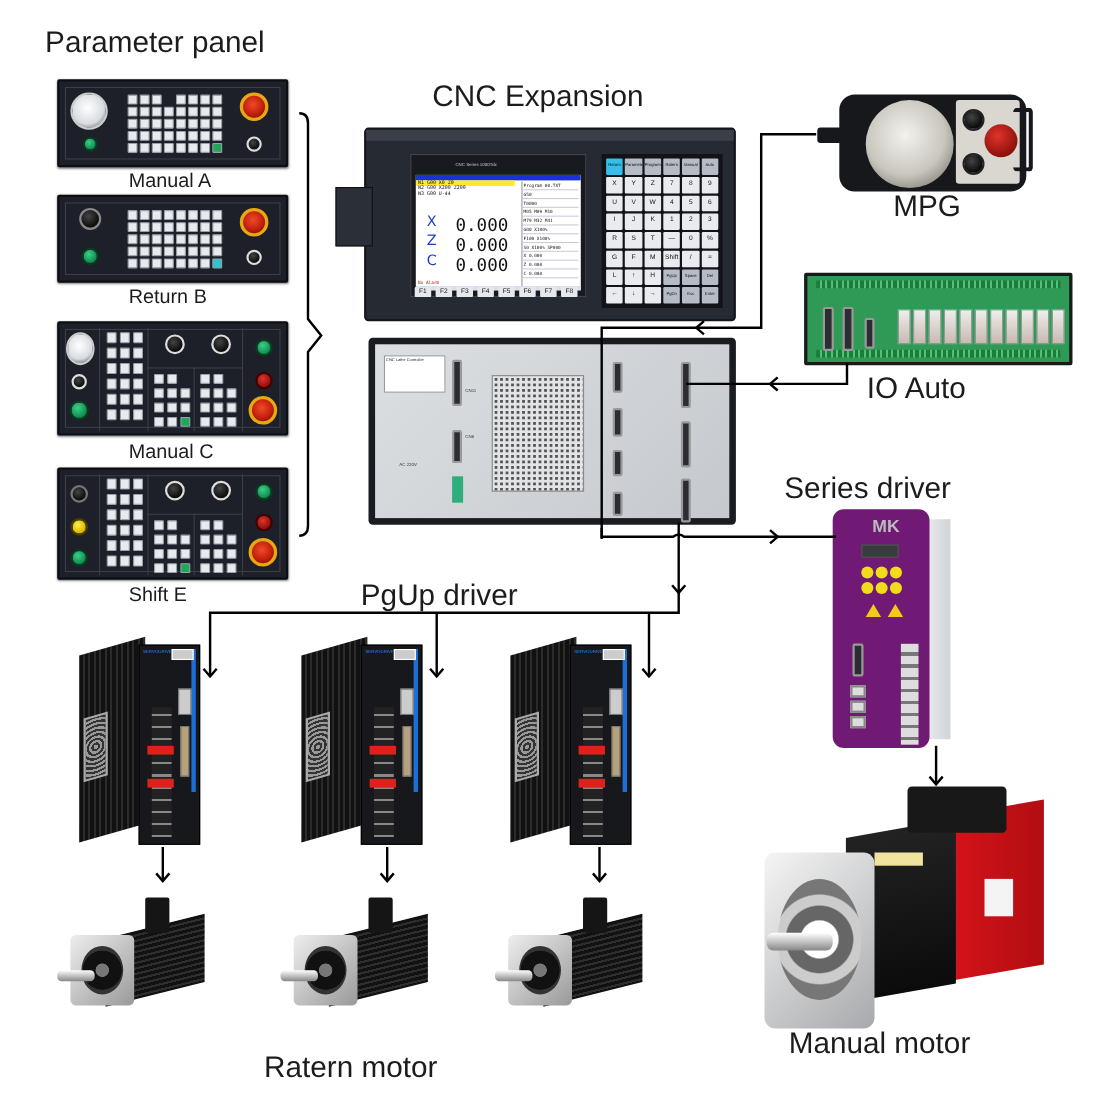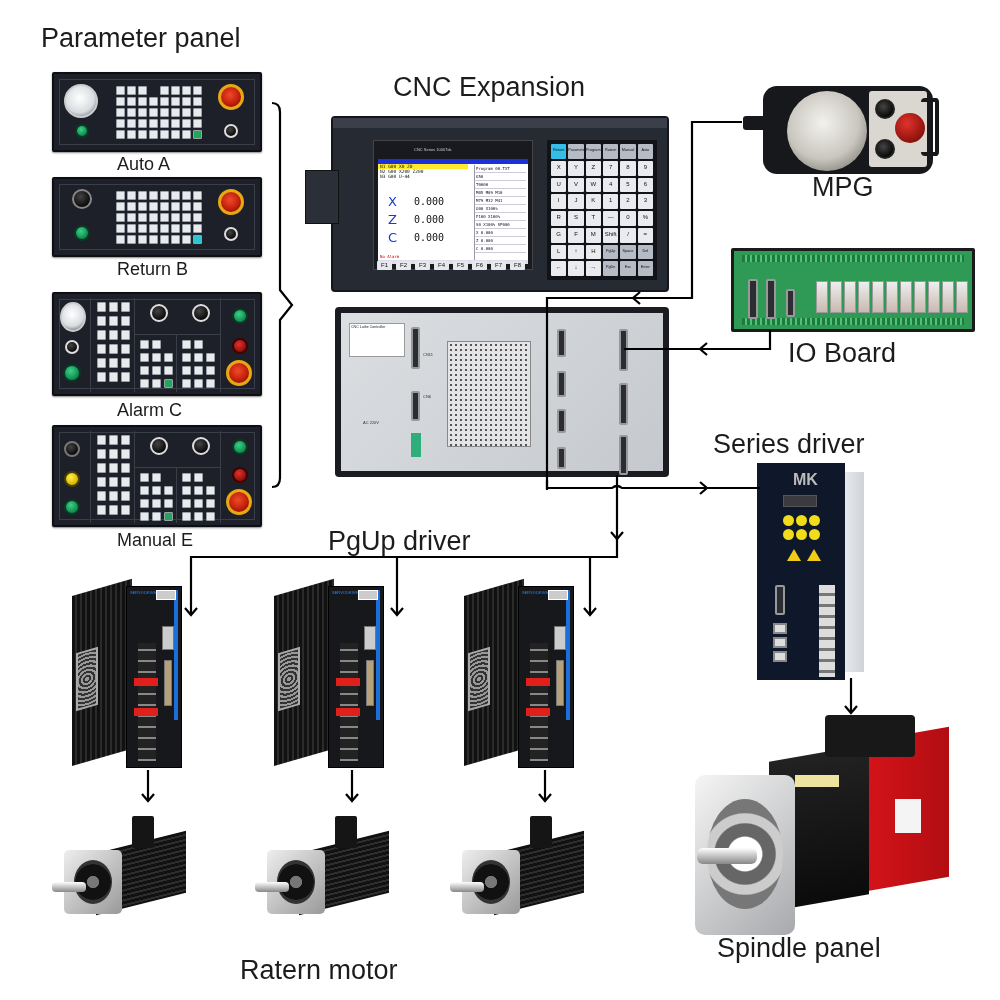--- a/index.html
+++ b/index.html
@@ -25,21 +25,21 @@
 .sep{position:absolute;background:#3a3e48}
 
 
 .cnc-front{position:absolute;left:331px;top:116px;width:338px;height:176px;background:#262a33;border-radius:4px;border:2px solid #14161b}
 .cnc-top{position:absolute;left:0;top:0;width:100%;height:10px;background:#3a3f4a}
 .screen-bezel{position:absolute;left:40px;top:22px;width:160px;height:130px;background:#181a20;border:1px solid #444}
 .screen{position:absolute;left:4px;top:18px;width:150px;height:105px;background:#fff;font-family:"DejaVu Sans Mono",monospace;font-size:4.5px;color:#111;overflow:hidden}
 .screen .hdr{background:#1b30d8;color:#fff;height:5px;font-size:4px;padding-left:2px;line-height:5px}
 .screen .hl{background:#ffe92a}
 .axis{position:absolute;left:10px;font-size:13px;color:#1c3ac8;font-family:"DejaVu Sans",sans-serif;line-height:1}
-.axval{position:absolute;left:36px;font-size:10px;font-family:"DejaVu Sans Mono",monospace;line-height:1}
+.axval{position:absolute;left:36px;font-size:16px;font-family:"DejaVu Sans Mono",monospace;line-height:1}
 .side{position:absolute;left:96px;top:6px;width:52px;height:96px;border-left:1px solid #99a}
 .side div{font-size:4px;border-bottom:1px solid #ccd;padding:1px}
 .fkeys{position:absolute;left:44px;top:143px;display:flex;gap:4px}
 .fkey{width:15px;height:9px;background:#e6e8ec;font-size:6px;text-align:center;line-height:9px;color:#111;border-radius:1px}
 .kpad{position:absolute;left:214px;top:22px;width:110px;height:140px;background:#111318;padding:4px;display:grid;grid-template-columns:repeat(6,1fr);gap:2px}
 .kpad div{background:#e9ebef;font-size:6px;text-align:center;color:#111;line-height:13px;border-radius:1px;overflow:hidden}
 .kpad .grey{background:#b6bcc6;font-size:3.8px}
 .kpad .blue{background:#35bfe8;font-size:3.8px}
 .sideport{position:absolute;left:-28px;top:52px;width:34px;height:54px;background:#2b2f38;border:1px solid #111}
 
@@ -56,21 +56,21 @@
 .mpg-wheel{position:absolute;left:24px;top:5px;width:80px;height:80px;border-radius:50%;background:radial-gradient(circle at 45% 40%,#f2f2ee,#c9c6be 55%,#8e8b84 80%)}
 .mpg-face{position:absolute;left:106px;top:5px;width:58px;height:76px;background:#d9d7d0;border-radius:3px}
 .mpg-handle{position:absolute;left:158px;top:12px;width:18px;height:58px;border:4px solid #17181b;border-radius:4px;border-left:none}
 
 
 .ioboard{position:absolute;left:731px;top:248px;width:244px;height:84px;background:#2e9a55;border:3px solid #1a1a1a;border-radius:2px}
 .io-term{position:absolute;left:8px;right:8px;height:7px;background:repeating-linear-gradient(90deg,#1f7a3d 0 3px,#4fc27a 3px 5px)}
 .relay{position:absolute;top:30px;width:12px;height:32px;background:linear-gradient(#eee,#c9b9b0);border:1px solid #999}
 
 
-.sdrv{position:absolute;left:757px;top:463px;width:88px;height:217px;background:#0f172a;border-radius:0}
+.sdrv{position:absolute;left:757px;top:463px;width:88px;height:217px;background:#701a75;border-radius:10px}
 .sdrv-side{position:absolute;left:842px;top:472px;width:22px;height:200px;background:linear-gradient(90deg,#e9ecef,#cfd3d7)}
 .sdrv .disp{position:absolute;left:26px;top:32px;width:34px;height:12px;background:#3a3b3e;border:1px solid #555}
 .ybtn{position:absolute;width:11px;height:11px;border-radius:50%;background:#f0dc1a}
 .warn{position:absolute;width:0;height:0;border-left:7px solid transparent;border-right:7px solid transparent;border-bottom:12px solid #f0cc18}
 .rj{position:absolute;width:14px;height:11px;background:#ddd;border:2px solid #888}
 
 
 .servo{position:absolute;width:130px;height:190px}
 .servo .fins{position:absolute;left:12px;top:18px;width:60px;height:170px;background:repeating-linear-gradient(90deg,#111 0 3px,#2b2b2b 3px 5px);transform:skewY(-16deg);transform-origin:left top}
 .servo .front{position:absolute;left:66px;top:8px;width:56px;height:182px;background:#17181b;border:1px solid #000}
@@ -101,25 +101,25 @@
 .spm .box{position:absolute;left:130px;top:0;width:90px;height:42px;background:#181818;border-radius:4px}
 .spm .tag{position:absolute;left:200px;top:84px;width:26px;height:34px;background:#f4f4f4}
 .spm .yl{position:absolute;left:100px;top:60px;width:44px;height:12px;background:#efe3a0}
 </style>
 </head>
 <body>
 
 <div class="label" style="left:41px;top:25px;">Parameter panel</div>
 <div class="label" style="left:393px;top:74px;">CNC Expansion</div>
 <div class="label" style="left:812px;top:174px;">MPG</div>
-<div class="label" style="left:788px;top:340px;">IO Board</div>
+<div class="label" style="left:788px;top:340px;">IO Auto</div>
 <div class="label" style="left:713px;top:431px;">Series driver</div>
 <div class="label" style="left:328px;top:528px;">PgUp driver</div>
 <div class="label" style="left:240px;top:957px;">Ratern motor</div>
-<div class="label" style="left:717px;top:935px;">Spindle panel</div>
+<div class="label" style="left:717px;top:935px;">Manual motor</div>
 
 <div class="panel" style="left:52px;top:72px;width:210px;height:80px;">
   <div class="inner"></div>
   <div class="handwheel" style="left:10px;top:10px;width:34px;height:34px;"></div>
   <div class="greenbtn" style="left:21px;top:50px;width:14px;height:14px;"></div>
   <div class="keygrid" style="left:62px;top:12px;grid-template-columns:repeat(8,9px);grid-auto-rows:9px;">
     <div class="key"></div>
       <div class="key"></div>
       <div class="key"></div>
       <div style="visibility:hidden"></div>
@@ -156,21 +156,21 @@
       <div class="key"></div>
       <div class="key"></div>
       <div class="key"></div>
       <div class="key"></div>
       <div class="key"></div>
       <div class="key green"></div>
   </div>
   <div class="estop" style="left:164px;top:10px;width:26px;height:26px;"></div>
   <div class="knob" style="left:170px;top:50px;width:14px;height:14px;"></div>
 </div>
-<div class="plabel" style="left:117px;top:155px;">Auto A</div>
+<div class="plabel" style="left:117px;top:155px;">Manual A</div>
 
 <div class="panel" style="left:52px;top:177px;width:210px;height:80px;">
   <div class="inner"></div>
   <div class="knob" style="left:18px;top:10px;width:20px;height:20px;border-color:#888"></div>
   <div class="greenbtn" style="left:20px;top:46px;width:16px;height:16px;"></div>
   <div class="keygrid" style="left:62px;top:12px;grid-template-columns:repeat(8,9px);grid-auto-rows:9px;">
     <div class="key"></div>
       <div class="key"></div>
       <div class="key"></div>
       <div class="key"></div>
@@ -273,21 +273,21 @@
       <div class="key"></div>
       <div class="key"></div>
       <div class="key"></div>
       <div class="key"></div>
       <div class="key"></div>
   </div>
   <div class="greenbtn" style="left:178px;top:14px;width:16px;height:16px;"></div>
   <div class="redbtn" style="left:178px;top:44px;width:16px;height:16px;"></div>
   <div class="estop" style="left:172px;top:66px;width:26px;height:26px;"></div>
 </div>
-<div class="plabel" style="left:117px;top:401px;">Alarm C</div>
+<div class="plabel" style="left:117px;top:401px;">Manual C</div>
 
 <div class="panel" style="left:52px;top:425px;width:210px;height:102px;">
   <div class="inner"></div>
   <div class="sep" style="left:36px;top:4px;width:1px;height:92px"></div>
   <div class="sep" style="left:80px;top:4px;width:1px;height:92px"></div>
   <div class="sep" style="left:166px;top:4px;width:1px;height:92px"></div>
   <div class="sep" style="left:80px;top:40px;width:86px;height:1px"></div>
   <div class="sep" style="left:122px;top:40px;width:1px;height:56px"></div>
   <div class="knob" style="left:10px;top:14px;width:16px;height:16px;border-color:#777"></div>
   <div class="yellowbtn" style="left:10px;top:44px;width:16px;height:16px;"></div>
@@ -339,21 +339,21 @@
       <div class="key"></div>
       <div class="key"></div>
       <div class="key"></div>
       <div class="key"></div>
       <div class="key"></div>
   </div>
   <div class="greenbtn" style="left:178px;top:12px;width:16px;height:16px;"></div>
   <div class="redbtn" style="left:178px;top:40px;width:16px;height:16px;"></div>
   <div class="estop" style="left:172px;top:62px;width:26px;height:26px;"></div>
 </div>
-<div class="plabel" style="left:117px;top:531px;">Manual E</div>
+<div class="plabel" style="left:117px;top:531px;">Shift E</div>
 
 <div class="cnc-front">
   <div class="cnc-top"></div>
   <div class="sideport"></div>
   <div class="screen-bezel">
     <div style="position:absolute;left:40px;top:6px;font-size:4px;color:#ccc">CNC Series 1000Tdc</div>
     <div class="screen">
       <div class="hdr">&nbsp;</div>
       <div class="hl" style="width:90px;padding-left:2px">N1 G00 X0 Z0</div>
       <div style="padding-left:2px">N2 G00 X200 Z200</div>

